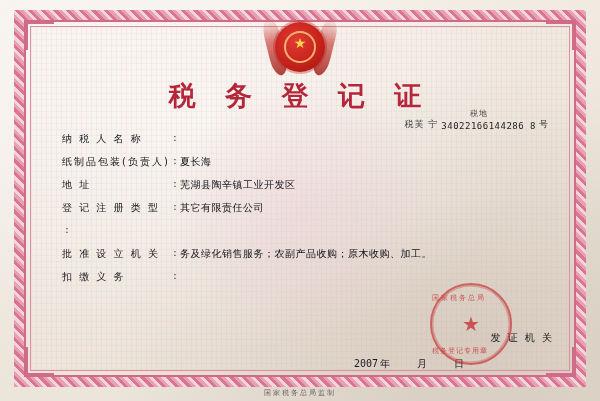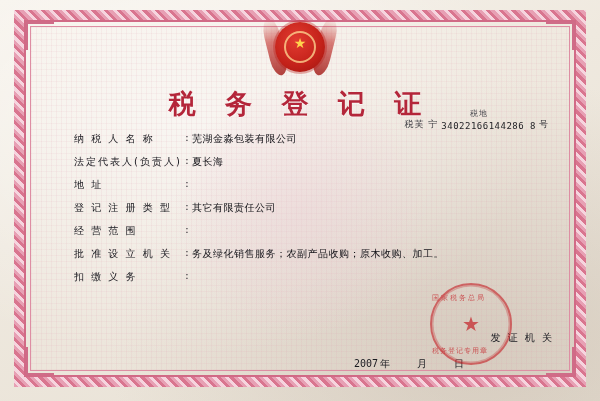--- a/index.html
+++ b/index.html
@@ -146,21 +146,21 @@
     border-radius: 50% / 30%;
   }
   .emblem .wheat-l { left: -4px; transform: rotate(-14deg); }
   .emblem .wheat-r { right: -4px; transform: rotate(14deg); }
 
   
   .title {
     position: absolute;
     left: 0;
     right: 0;
-    top: 86px;
+    top: 78px;
     text-align: center;
     font-family: "DejaVu Serif", serif;
     font-weight: bold;
     font-size: 27px;
     letter-spacing: 10px;
     color: #b4263a;
     text-shadow: 0 1px 0 rgba(255,255,255,0.5);
   }
 
   
@@ -198,21 +198,20 @@
   }
 
   
   .body {
     position: absolute;
     left: 62px;
     right: 50px;
     top: 132px;
     font-size: 10px;
     color: #1e1e24;
-    margin-left: 12px;
   }
   .row {
     display: flex;
     align-items: flex-start;
     margin-bottom: 9px;
     min-height: 14px;
   }
   .row .label {
     width: 108px;
     flex: 0 0 108px;
@@ -368,42 +367,41 @@
     <span class="taxno-label">税芙 宁</span>
     <span class="taxno-value">34022166144286 8</span>
     <span class="taxno-suffix">号</span>
   </div>
 
   <div class="body">
 
     <div class="row">
       <span class="label">纳 税 人 名 称</span>
       <span class="colon">:</span>
-      <span class="value">芜湖金淼包装有限公司</span>
     </div>
 
     <div class="row">
-      <span class="label">法定代表人(负责人)</span>
+      <span class="label">纸制品包装(负责人)</span>
       <span class="colon">:</span>
       <span class="value">夏长海</span>
     </div>
 
     <div class="row">
       <span class="label">地          址</span>
       <span class="colon">:</span>
+      <span class="value">芜湖县陶辛镇工业开发区</span>
     </div>
 
     <div class="row">
       <span class="label">登 记 注 册 类 型</span>
       <span class="colon">:</span>
       <span class="value">其它有限责任公司</span>
     </div>
 
     <div class="row scope spaced">
-      <span class="label">经 营 范 围</span>
       <span class="colon">:</span>
     </div>
 
     <div class="row scope">
       <span class="label">批 准 设 立 机 关</span>
       <span class="colon">:</span>
       <span class="value">务及绿化销售服务；农副产品收购；原木收购、加工。</span>
     </div>
 
     <div class="row spaced">
@@ -423,13 +421,14 @@
     <span class="blank"></span>
     <span class="unit">日</span>
   </div>
 
   <div class="seal">
     <div class="seal-text-top">国家税务总局</div>
     <div class="seal-star">★</div>
     <div class="seal-text-bottom">税务登记专用章</div>
   </div>
 
+  <div class="footer">国家税务总局监制</div>
 </div>
 
 </body></html>

